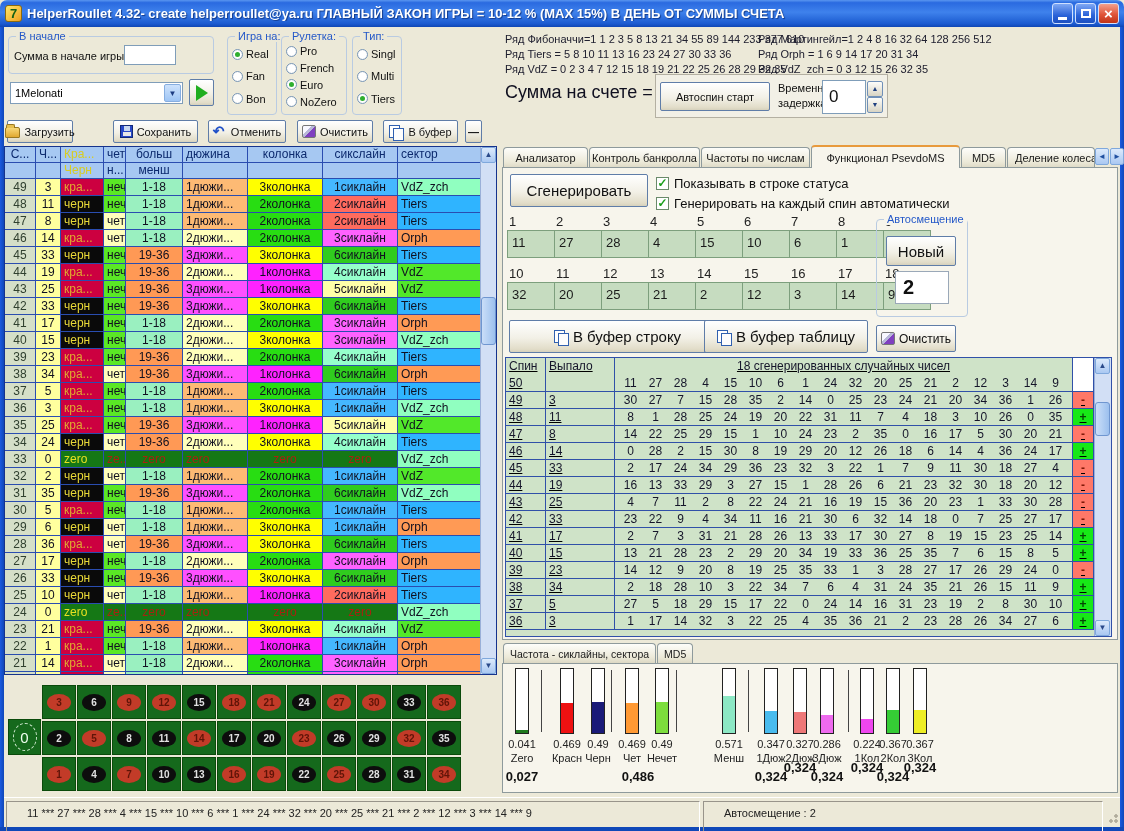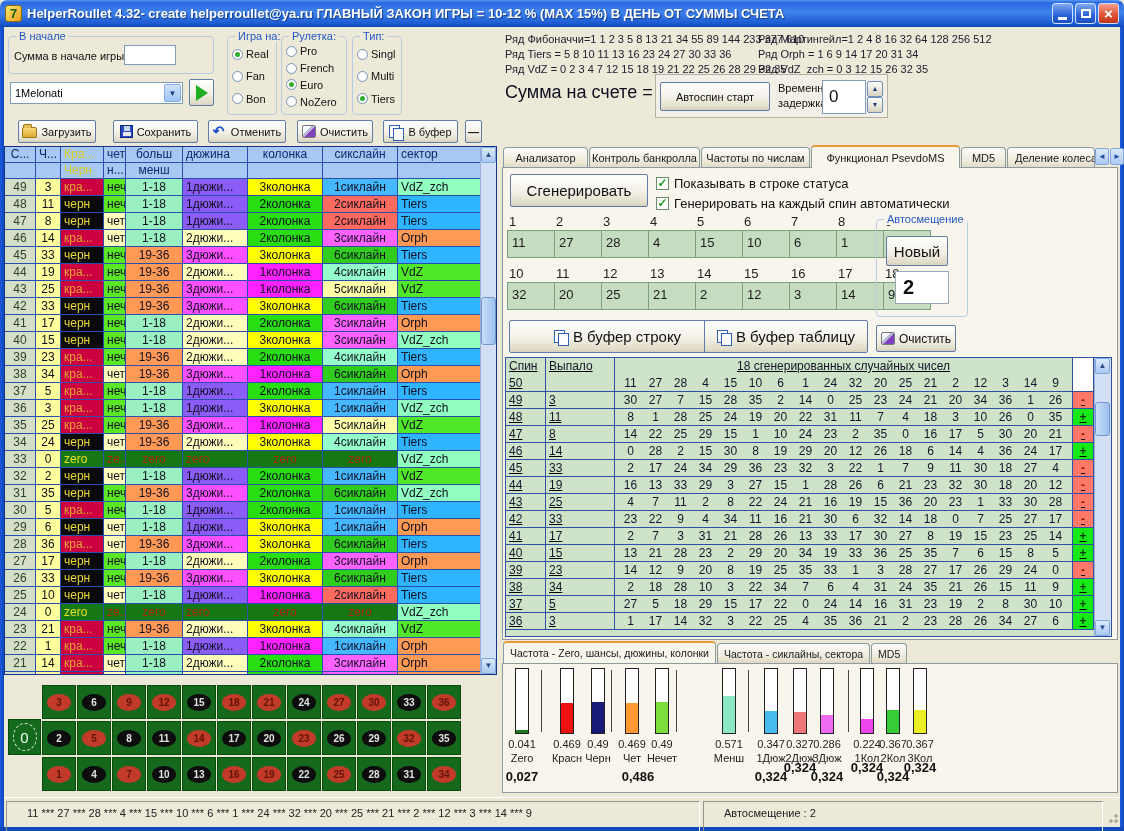--- a/index.html
+++ b/index.html
@@ -40,21 +40,21 @@
 #play-btn{position:absolute;left:189px;top:79px;width:25px;height:27px;}
 .play-tri{width:0;height:0;border-left:12px solid #1fae1f;border-top:8px solid transparent;border-bottom:8px solid transparent;}
 .rg0{left:227px;top:36px;width:50px;height:79px;}
 .rg1{left:281px;top:36px;width:66px;height:79px;}
 .rg2{left:352px;top:36px;width:50px;height:79px;}
 .rg-opts{position:absolute;left:4px;top:6px;right:1px;bottom:4px;display:flex;flex-direction:column;justify-content:space-around;}
 .radio-row{display:flex;align-items:center;gap:3px;font-size:11px;white-space:nowrap;color:#111;}
 .radio-circle{width:11px;height:11px;border:1px solid #7a98b8;border-radius:50%;background:radial-gradient(circle,#fff 55%,#e4e4e4);flex:none;position:relative;}
 .radio-circle.sel::after{content:"";position:absolute;left:2px;top:2px;width:5px;height:5px;border-radius:50%;background:#2faf2f;}
 .tbtn{position:absolute;top:120px;height:23px;font-size:11px;}
-.tbtn0{left:18px;width:78px}.tbtn1{left:113px;width:85px}.tbtn2{left:208px;width:78px}
+.tbtn0{left:7px;width:66px}.tbtn1{left:113px;width:85px}.tbtn2{left:208px;width:78px}
 .tbtn3{left:297px;width:76px}.tbtn4{left:383px;width:75px}.tbtn5{left:465px;width:17px;font-weight:bold}
 
 
 .ic{flex:none;position:relative;}
 .ic-folder{width:15px;height:11px;background:linear-gradient(#f8d878,#e0a830);border:1px solid #9a7820;border-radius:2px 2px 1px 1px;margin-top:2px;}
 .ic-folder::before{content:"";position:absolute;top:-4px;left:0;width:7px;height:3px;background:#e8c050;border:1px solid #9a7820;border-bottom:none;border-radius:2px 2px 0 0;}
 .ic-floppy{width:13px;height:13px;background:#2848c8;border:1px solid #102878;}
 .ic-floppy::before{content:"";position:absolute;left:3px;top:0;width:6px;height:5px;background:#c8d8f0;}
 .ic-floppy::after{content:"";position:absolute;left:2px;bottom:1px;width:8px;height:4px;background:#e8e8e8;}
 .ic-undo{width:14px;height:14px;}
@@ -76,21 +76,21 @@
 .w2{width:43px}.w3{width:22px}.w4{width:57px;text-align:center;padding-left:0}
 .w5{width:65px}.w6{width:75px;text-align:center;padding-left:0}.w7{width:75px;text-align:center;padding-left:0}.w8{width:84px}
 .lc-spin{background:#d5dfc8;color:#30402f}
 .lc-num{background:#ffff9e}
 .lc-red{background:#cc0040;color:#e0a830}
 .lc-black{background:#0a0a0a;color:#e8d838}
 .lc-even{background:#ffffbb}
 .lc-odd{background:#5ae825}
 .lc-low{background:#9af0c0}
 .lc-high{background:#ff9955}
-.lc-d1{background:#8b5cf6}.lc-d2{background:#ffffbb}.lc-d3{background:#ff50ff}
+.lc-d1{background:#fdba74}.lc-d2{background:#ffffbb}.lc-d3{background:#ff50ff}
 .lc-k1{background:#ff22ff}.lc-k2{background:#28dd12}.lc-k3{background:#ffff00}
 .lc-s1{background:#45b8ff}.lc-s2{background:#ff6b5e}.lc-s3{background:#ff62ff}
 .lc-s4{background:#95ffcb}.lc-s5{background:#ffffa8}.lc-s6{background:#30cc1e}
 .lc-tiers{background:#2fb4ff}.lc-orph{background:#ff9a55}.lc-vdz{background:#52e82a}.lc-vdzzch{background:#90ffc0}
 .lc-zero{background:#157815;color:#a82210}
 .lc-zero-col{color:#e8e020}
 
 
 .sbar{position:absolute;background:#d2dff5;border-left:1px solid #9ab0d8;}
 .sb-btn{position:absolute;left:0;width:15px;height:16px;background:linear-gradient(180deg,#dceafc,#aac8f2);
@@ -140,21 +140,21 @@
 
 #gen-btn{position:absolute;left:7px;top:6px;width:138px;height:33px;font-size:15px;}
 .cb-row{position:absolute;left:153px;display:flex;align-items:center;gap:5px;font-size:13px;color:#111;white-space:nowrap;}
 #cb1{top:8px}#cb2{top:28px}
 .cb-box{width:13px;height:13px;background:#fff;border:1px solid #6a8a6a;color:#1a9e1a;font-weight:bold;font-size:12px;line-height:11px;text-align:center;flex:none;}
 .cb-box::before{content:"\2713";}
 .grid-head{position:absolute;width:47px;font-size:13px;color:#222;padding-left:2px;}
 .grid-cell{position:absolute;width:48px;height:28px;background:#c6dcc0;border:1px solid #7d9f7d;font-size:13px;color:#1a1a1a;padding:4px 0 0 4px;}
 #autoshift-group{position:absolute;left:373px;top:51px;width:92px;height:98px;border:1px solid #b9cbe2;border-radius:4px;}
 #autoshift-group .gb-label{background:#f7f5ec;}
-#new-btn{position:absolute;left:9px;top:16px;width:62px;height:30px;font-size:15px;}
+#new-btn{position:absolute;left:9px;top:16px;width:70px;height:30px;font-size:15px;}
 #shift-input{position:absolute;left:18px;top:51px;width:54px;height:33px;background:#fff;border:1px solid #9aa8b8;font-size:20px;font-weight:bold;padding:4px 0 0 7px;color:#111;}
 #copy-row-btn{position:absolute;left:6px;top:152px;width:217px;height:33px;font-size:15px;}
 #copy-table-btn{position:absolute;left:201px;top:152px;width:164px;height:33px;font-size:15px;}
 #clear-btn{position:absolute;left:373px;top:157px;width:80px;height:27px;font-size:12px;}
 
 #spin-table{position:absolute;left:2px;top:189px;width:607px;height:280px;border:1px solid #3050a8;background:#cfe3c8;overflow:hidden;}
 .st-row{display:flex;height:17px;text-decoration:underline;}
 .st-cell{flex:none;border-right:1px solid #3050a8;border-bottom:1px solid #3050a8;font-size:12px;line-height:16px;white-space:nowrap;overflow:hidden;background:#cfe3c8;color:#15152a;}
 .st-head .st-cell{height:18px;line-height:17px;}
 .st-c0{width:40px;padding-left:3px}
@@ -983,21 +983,20 @@
         </div>
       <div class="sbar" id="st-scroll">
         <div class="sb-btn sb-up"></div>
         <div class="sb-thumb" id="st-thumb"></div>
         <div class="sb-btn sb-down"></div>
       </div>
     </div>
   </div>
 
   <div id="freq-tabs">
-      <div class="tab ftab active">Частота - Zero, шансы, дюжины, колонки</div>
       <div class="tab ftab">Частота - сиклайны, сектора</div>
       <div class="tab ftab">MD5</div>
     </div>
   <div id="freq-content">
       <div class="bar-divider" style="left: 38px;"></div>
       <div class="bar-divider" style="left: 108px;"></div>
       <div class="bar-divider" style="left: 173px;"></div>
       <div class="bar-divider" style="left: 245px;"></div>
       <div class="bar-divider" style="left: 345px;"></div>
       <div class="bar-col" style="left: -1px;">

